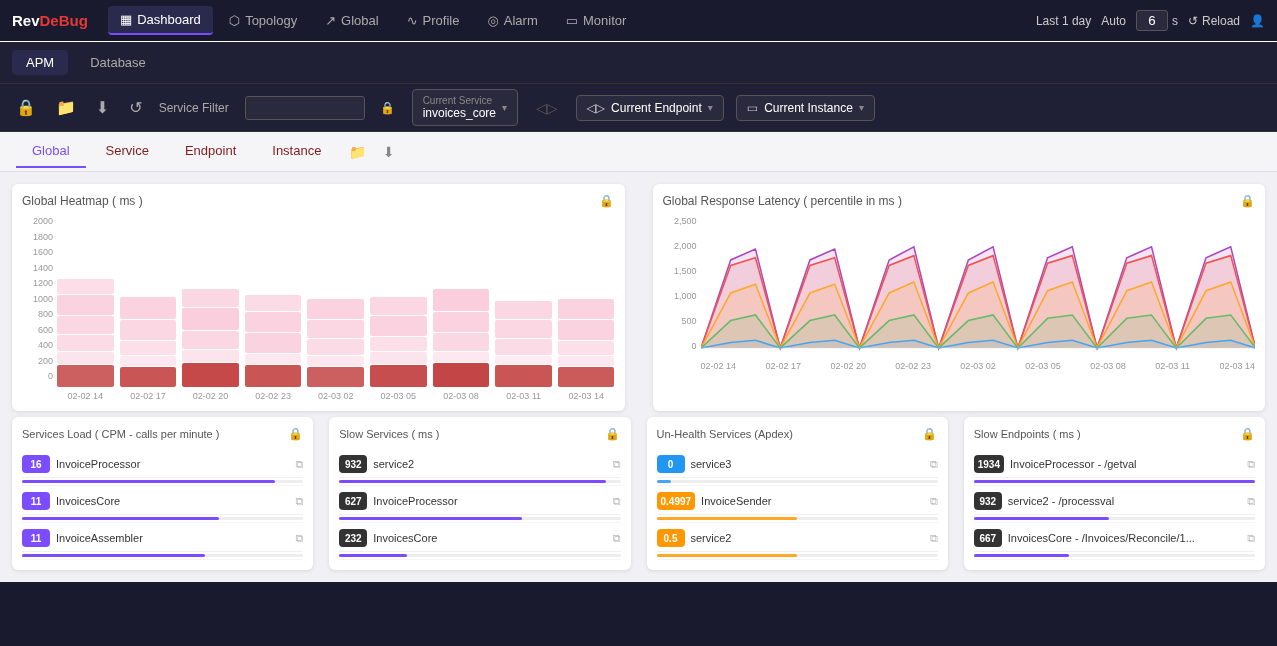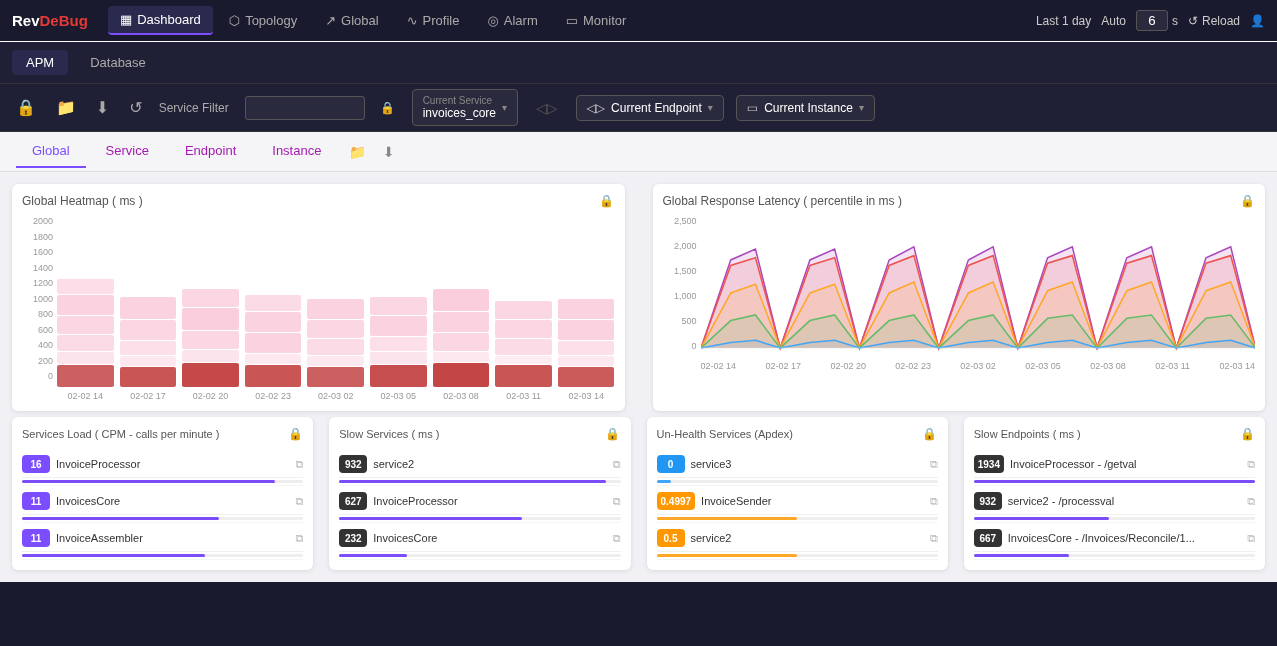--- a/index.html
+++ b/index.html
@@ -62,21 +62,21 @@
     .filter-dropdown .label-small { font-size: 10px; color: #888; }
     .filter-dropdown .value { font-size: 12px; color: #fff; }
     .chevron { font-size: 10px; color: #888; }
 
     
     .page-tabs {
       display: flex; align-items: center; background: #f5f5f8; height: 40px;
       padding: 16px 16px; border-bottom: 1px solid #ddd; gap: 4px;
     }
     .page-tab {
-      padding: 8px 16px; cursor: pointer; font-size: 13px; color: #a21caf;
+      padding: 8px 16px; cursor: pointer; font-size: 13px; color: #7f1d1d;
       border-bottom: 2px solid transparent;
     }
     .page-tab.active { color: #7c4dff; border-bottom: 2px solid #7c4dff; font-weight: 500; }
     .tab-action-icon { color: #888; cursor: pointer; font-size: 14px; padding: 4px; margin-left: 4px; }
 
     .panel {
       background: #fff; border-radius: 6px; padding: 10px; box-shadow: 0 1px 4px rgba(0,0,0,0.1);
     }
     .panel-header {
       display: flex; align-items: center; justify-content: space-between;

